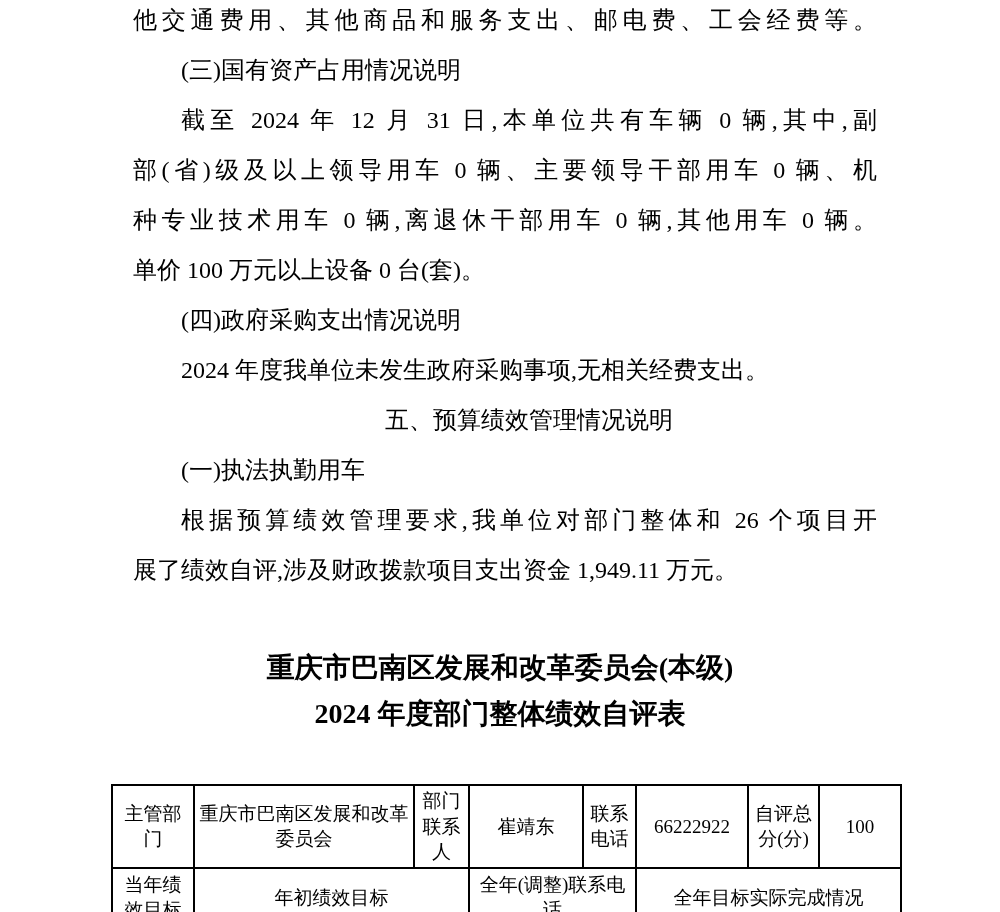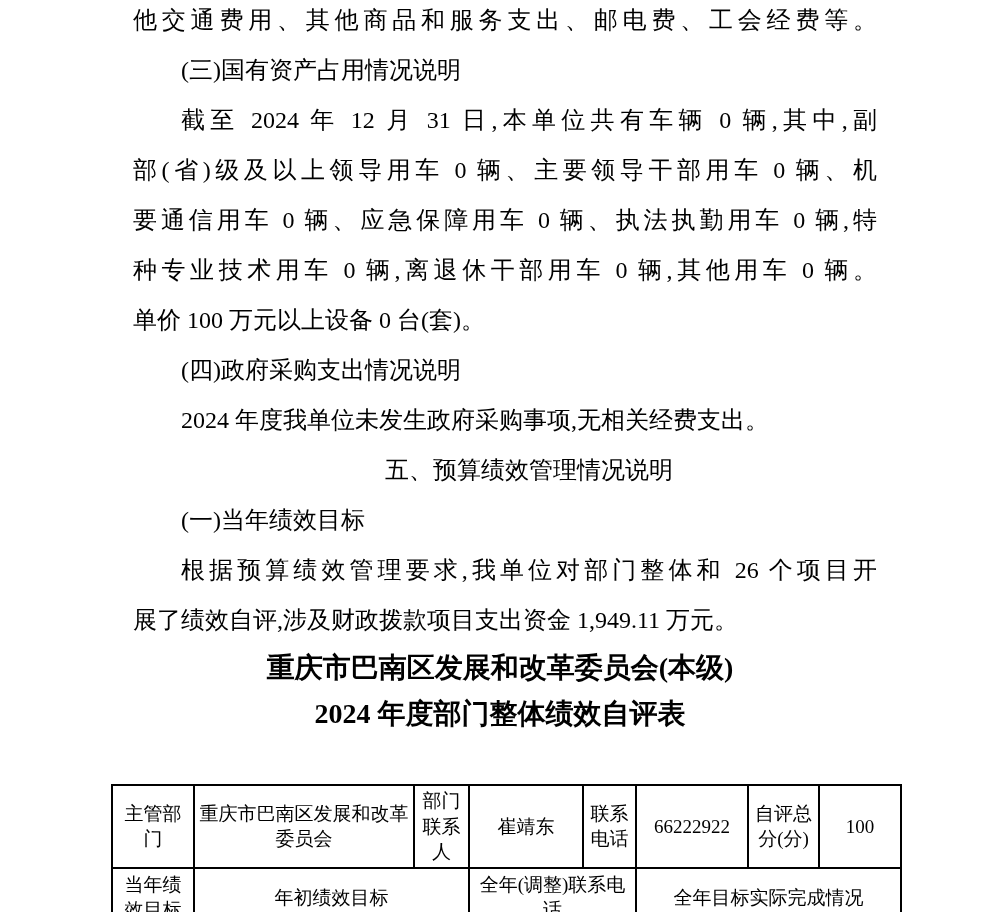--- a/index.html
+++ b/index.html
@@ -76,27 +76,26 @@
 </head>
 <body>
 
 <div class="page">
 
   <div class="doc-body">
     <div class="bline jf">他交通费用、其他商品和服务支出、邮电费、工会经费等。</div>
     <div class="bline ind">(三)国有资产占用情况说明</div>
     <div class="bline ind jf">截至 2024 年 12 月 31 日,本单位共有车辆 0 辆,其中,副</div>
     <div class="bline jf">部(省)级及以上领导用车 0 辆、主要领导干部用车 0 辆、机</div>
-    <div class="bline jf">要通信用车 0 辆、应急保障用车 0 辆、执法执勤用车 0 辆,特</div>
     <div class="bline jf">种专业技术用车 0 辆,离退休干部用车 0 辆,其他用车 0 辆。</div>
     <div class="bline">单价 100 万元以上设备 0 台(套)。</div>
     <div class="bline ind">(四)政府采购支出情况说明</div>
     <div class="bline ind">2024 年度我单位未发生政府采购事项,无相关经费支出。</div>
     <div class="bline ind hei">五、预算绩效管理情况说明</div>
-    <div class="bline ind">(一)当年绩效目标</div>
+    <div class="bline ind">(一)执法执勤用车</div>
     <div class="bline ind jf">根据预算绩效管理要求,我单位对部门整体和 26 个项目开</div>
     <div class="bline">展了绩效自评,涉及财政拨款项目支出资金 1,949.11 万元。</div>
   </div>
 
   <div class="titles">
     <div class="doc-title">重庆市巴南区发展和改革委员会(本级)</div>
     <div class="doc-title">2024 年度部门整体绩效自评表</div>
   </div>
 
   <table class="selftable">

